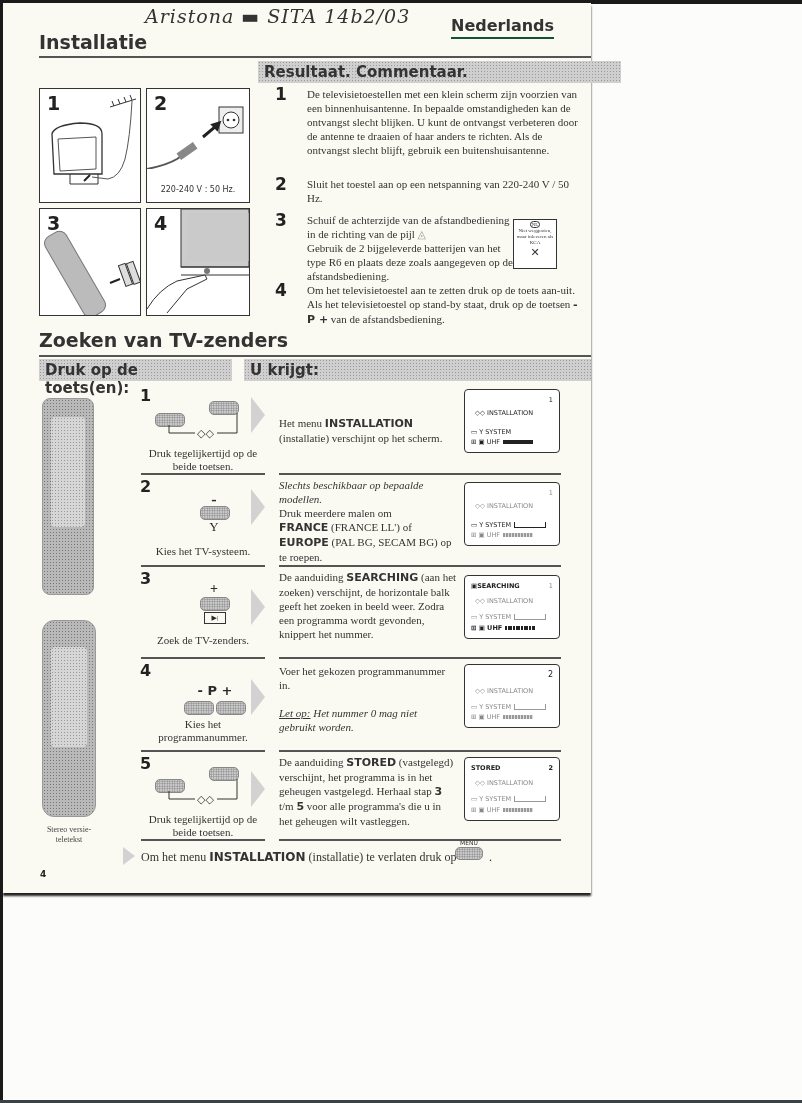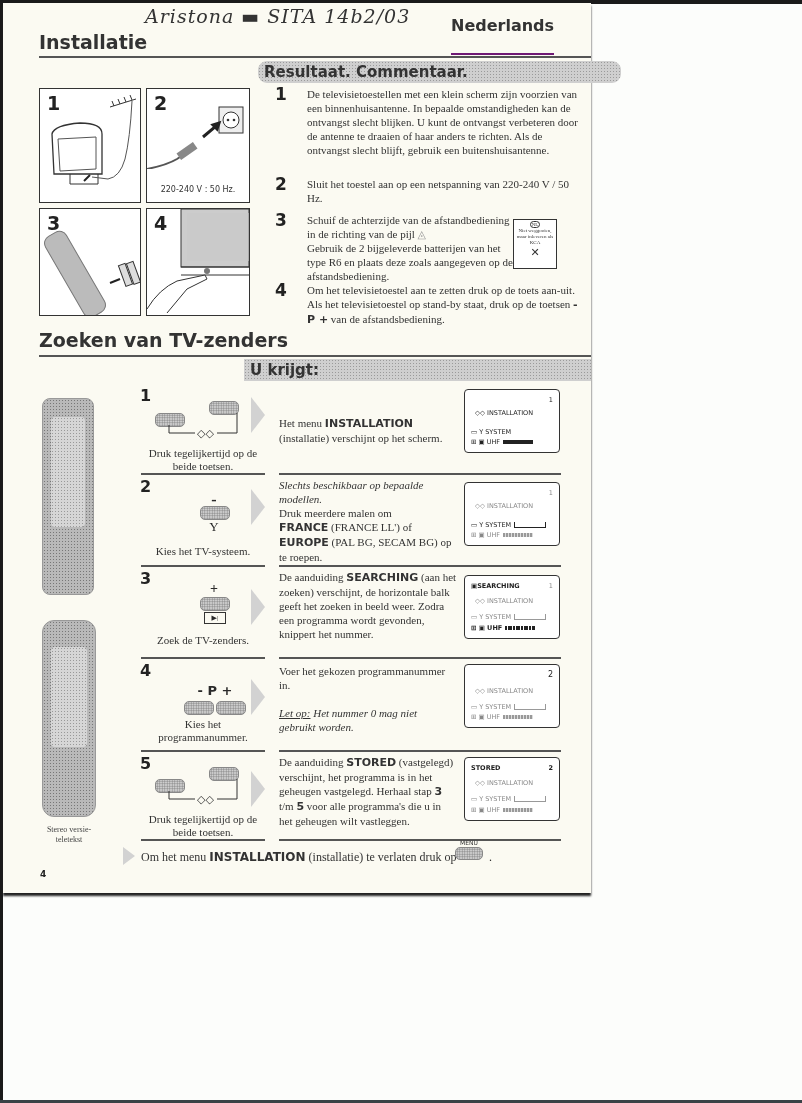--- a/index.html
+++ b/index.html
@@ -11,21 +11,21 @@
   .bottombar { position:absolute; left:0; top:1100px; width:802px; height:3px; background:#3a4246; }
   .leftbar { position:absolute; left:0; top:0; width:3px; height:1103px; background:#1a1a1a; }
   .page {
     position:absolute; left:3px; top:3px; width:588px; height:890px;
     background:#fbfaf2; box-shadow: 0 3px 2px #222; text-decoration: underline;
   }
   .sans { font-family: "DejaVu Sans", sans-serif; }
   .abs { position:absolute; }
 
   .handwriting { left:142px; top:2px; font-family:"DejaVu Serif", serif; font-size:19px; color:#333; font-style:italic; letter-spacing:1px; }
-  .lang { left:448px; top:13px; font-size:16px; font-weight:bold; color:#333; border-bottom:2px solid #701a75; padding-bottom:18px; }
+  .lang { left:448px; top:13px; font-size:16px; font-weight:bold; color:#333; border-bottom:2px solid #14532d; padding-bottom:2px; }
   .h1 { font-family:"DejaVu Sans", sans-serif; font-weight:bold; color:#333; }
   .rule { height:2px; background:#555; }
   .band {
     background-color:#cfcfcf;
     background-image: radial-gradient(#9a9a9a 0.8px, transparent 0.9px);
     background-size:3px 3px;
     font-family:"DejaVu Sans", sans-serif; font-weight:bold; color:#333; font-size:15px;
     padding:2px 6px; box-sizing:border-box; height:22px;
   }
   .panel { border:1.5px solid #333; background:#fff; box-sizing:border-box; }
@@ -84,21 +84,21 @@
 <div class="topbar"></div>
 <div class="leftbar"></div>
 
 <div class="page">
 
   <div class="abs handwriting">Aristona ▬ SITA 14b2/03</div>
   <div class="abs lang sans">Nederlands</div>
   <div class="abs h1" style="left:36px;top:28px;font-size:19px;">Installatie</div>
   <div class="abs rule" style="left:36px;top:53px;width:552px;"></div>
 
-  <div class="abs band" style="left:255px;top:58px;width:363px;border-radius:9px;">Resultaat. Commentaar.</div>
+  <div class="abs band" style="left:255px;top:58px;width:363px;">Resultaat. Commentaar.</div>
 
   <div class="abs panel" style="left:36px;top:85px;width:102px;height:115px;">
     <span class="num">1</span>
     <svg width="100" height="112" style="position:absolute;left:0;top:0;">
       <path d="M12 45 Q14 36 40 34 Q62 34 62 45 L62 85 L14 85 Z" fill="#fff" stroke="#333" stroke-width="1.3"></path>
       <path d="M18 50 L56 48 L56 80 L20 82 Z" fill="none" stroke="#555"></path>
       <path d="M30 85 L30 95 L58 95 L58 85" fill="none" stroke="#333"></path>
       <path d="M70 18 L96 10 M74 17 L72 12 M80 15 L78 10 M86 13 L84 8 M92 11 L90 6" stroke="#333"></path>
       <path d="M92 12 Q90 50 85 70 Q80 88 68 90 L52 88" fill="none" stroke="#555"></path>
       <path d="M44 92 L50 86" stroke="#222" stroke-width="2"></path>
@@ -156,20 +156,21 @@
       <div style="font-size:11px;line-height:12px;">✕</div>
     </div>
   </div>
   <div class="abs step" style="left:272px;top:280px;width:310px;">
     <span class="n">4</span>
     <div class="t"><span>Om het televisietoestel aan te zetten druk op de toets aan-uit. Als het televisietoestel op stand-by staat, druk op de toetsen</span> <span class="b">- P +</span> <span>van de afstandsbediening.</span></div>
   </div>
 
   <div class="abs h1" style="left:36px;top:326px;font-size:19px;">Zoeken van TV-zenders</div>
   <div class="abs rule" style="left:36px;top:352px;width:552px;"></div>
+  <div class="abs band" style="left:36px;top:356px;width:193px;">Druk op de toets(en):</div>
   <div class="abs band" style="left:241px;top:356px;width:347px;">U krijgt:</div>
 
   <div class="abs remote" style="left:39px;top:395px;width:50px;height:195px;">
     <div class="keys" style="top:18px;height:110px;"></div>
   </div>
   <div class="abs remote" style="left:39px;top:617px;width:52px;height:195px;border-radius:12px;">
     <div class="keys" style="top:26px;height:100px;"></div>
   </div>
   <div class="abs" style="left:38px;top:822px;width:56px;font-size:8px;line-height:10px;text-align:center;color:#444;">Stereo versie-teletekst</div>
 

